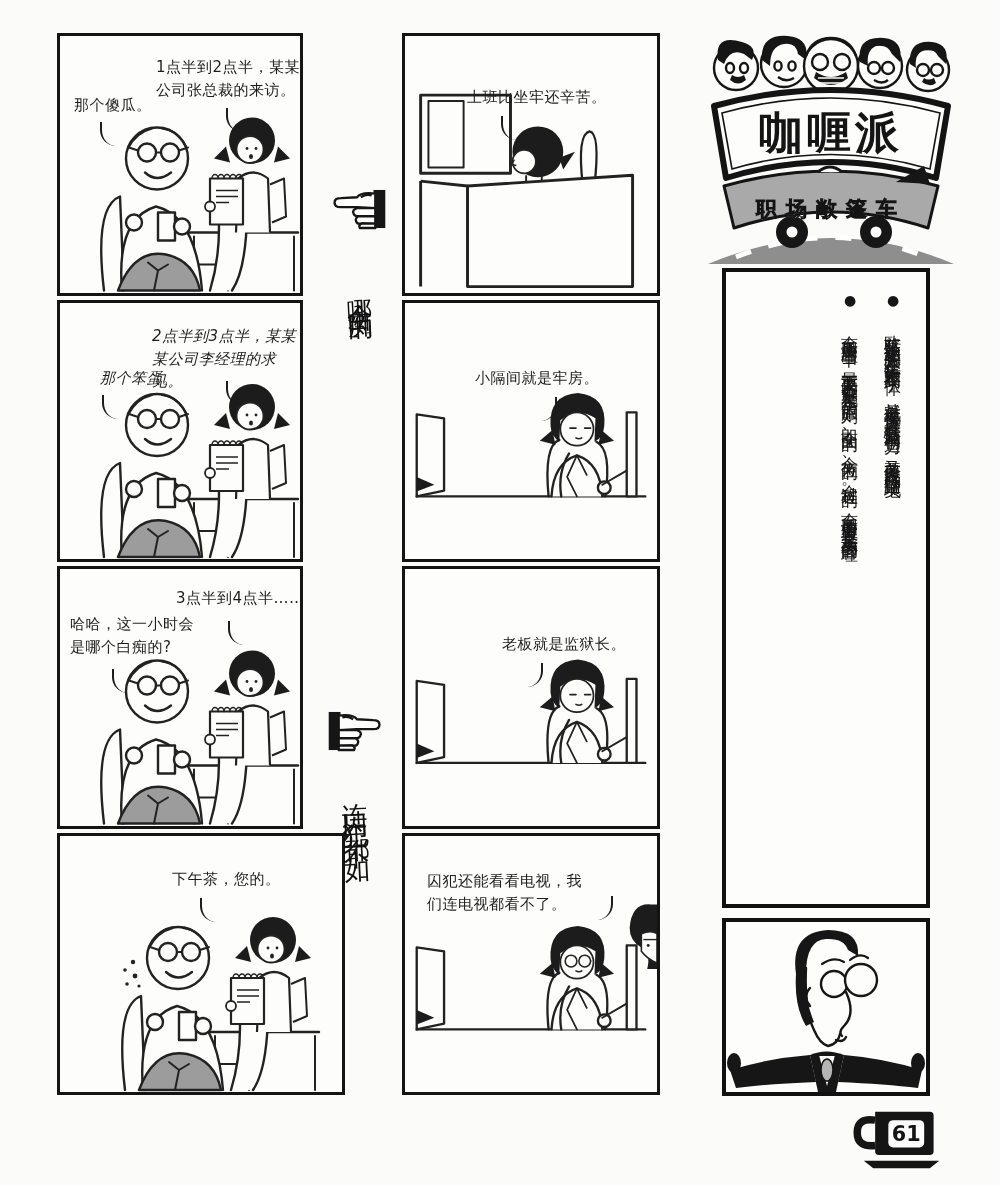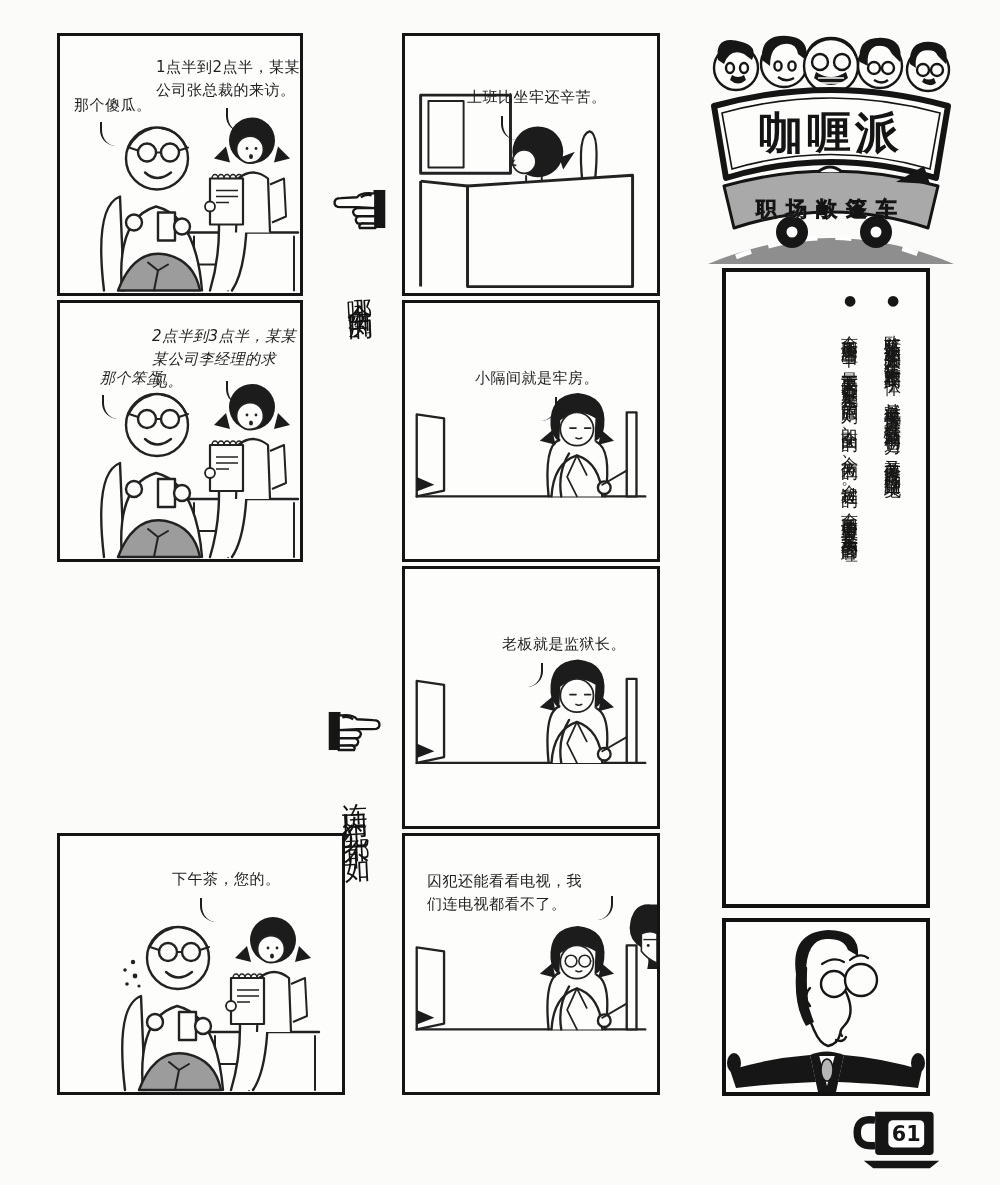--- a/index.html
+++ b/index.html
@@ -129,20 +129,29 @@
   <div class="panel" style="left:57px;top:300px;width:246px;height:262px;font-style:italic;">
     <svg class="scene" viewBox="0 0 240 256">
         <use href="#scene-boss"></use>
       </svg>
     <div class="cap" style="left:92px;top:22px;width:154px;">2点半到3点半，某某某公司李经理的求见。</div>
     <i class="tail" style="left:166px;top:78px;"></i>
     <div class="cap nw" style="left:20px;top:64px;margin-left:20px;">那个笨蛋。</div>
     <i class="tail" style="left:42px;top:92px;"></i>
   </div>
 
+  <div class="panel" style="left:57px;top:566px;width:246px;height:263px;">
+    <svg class="scene" viewBox="0 0 240 256">
+        <use href="#scene-boss"></use>
+      </svg>
+    <div class="cap nw" style="left:116px;top:18px;">3点半到4点半……</div>
+    <i class="tail" style="left:168px;top:52px;"></i>
+    <div class="cap" style="left:10px;top:44px;width:124px;">哈哈，这一小时会是哪个白痴的?</div>
+    <i class="tail" style="left:52px;top:100px;"></i>
+  </div>
 
   <div class="panel" style="left:57px;top:833px;width:288px;height:262px;">
     <svg class="scene" viewBox="0 0 240 256">
       <use href="#scene-boss"></use>
       <g fill="#222">
         <circle cx="52" cy="126" r="2.2"></circle>
           <circle cx="44" cy="134" r="1.8"></circle>
         <circle cx="54" cy="140" r="2.4"></circle>
           <circle cx="46" cy="148" r="1.8"></circle>
         <circle cx="58" cy="150" r="1.6"></circle>

